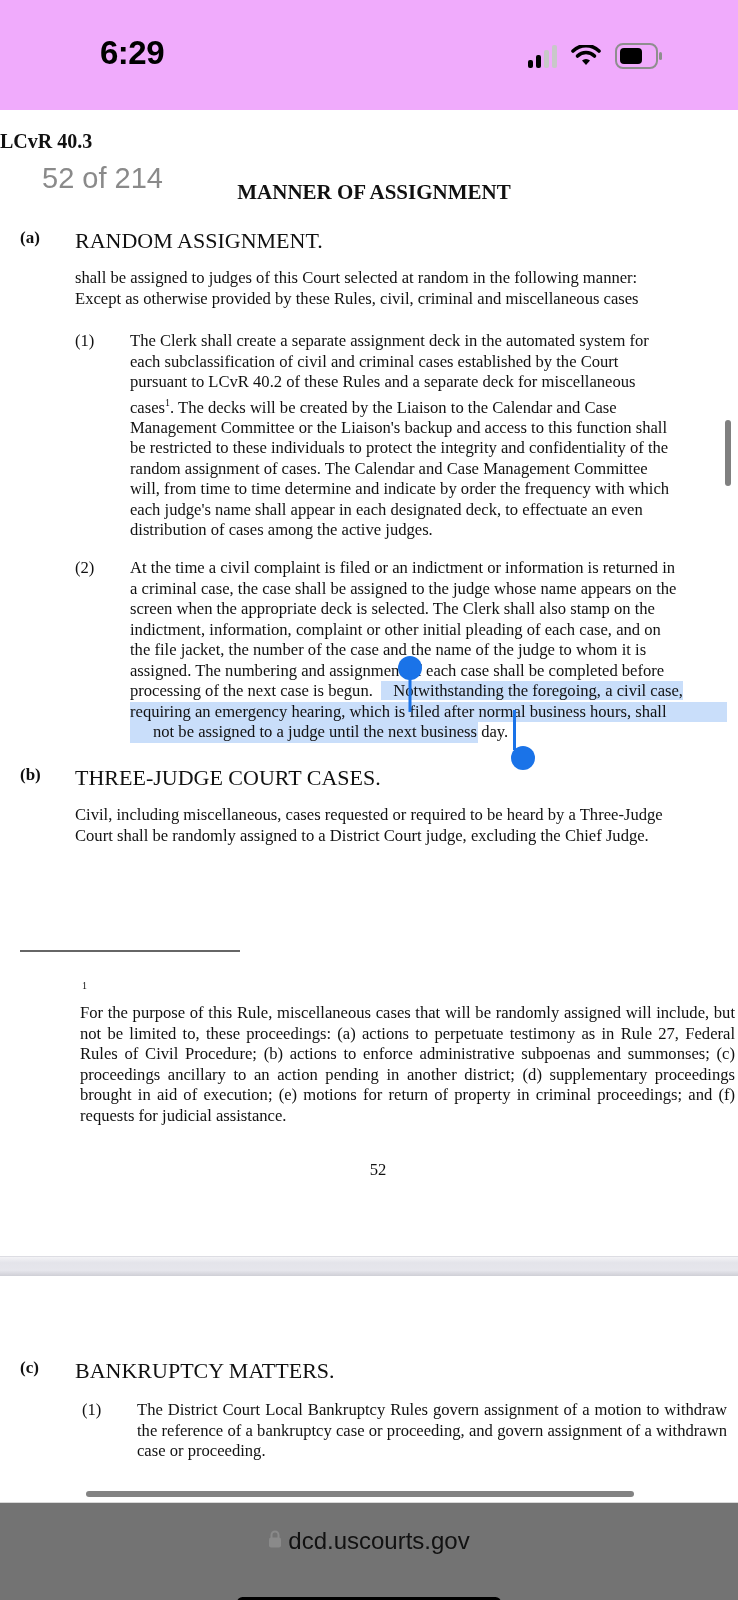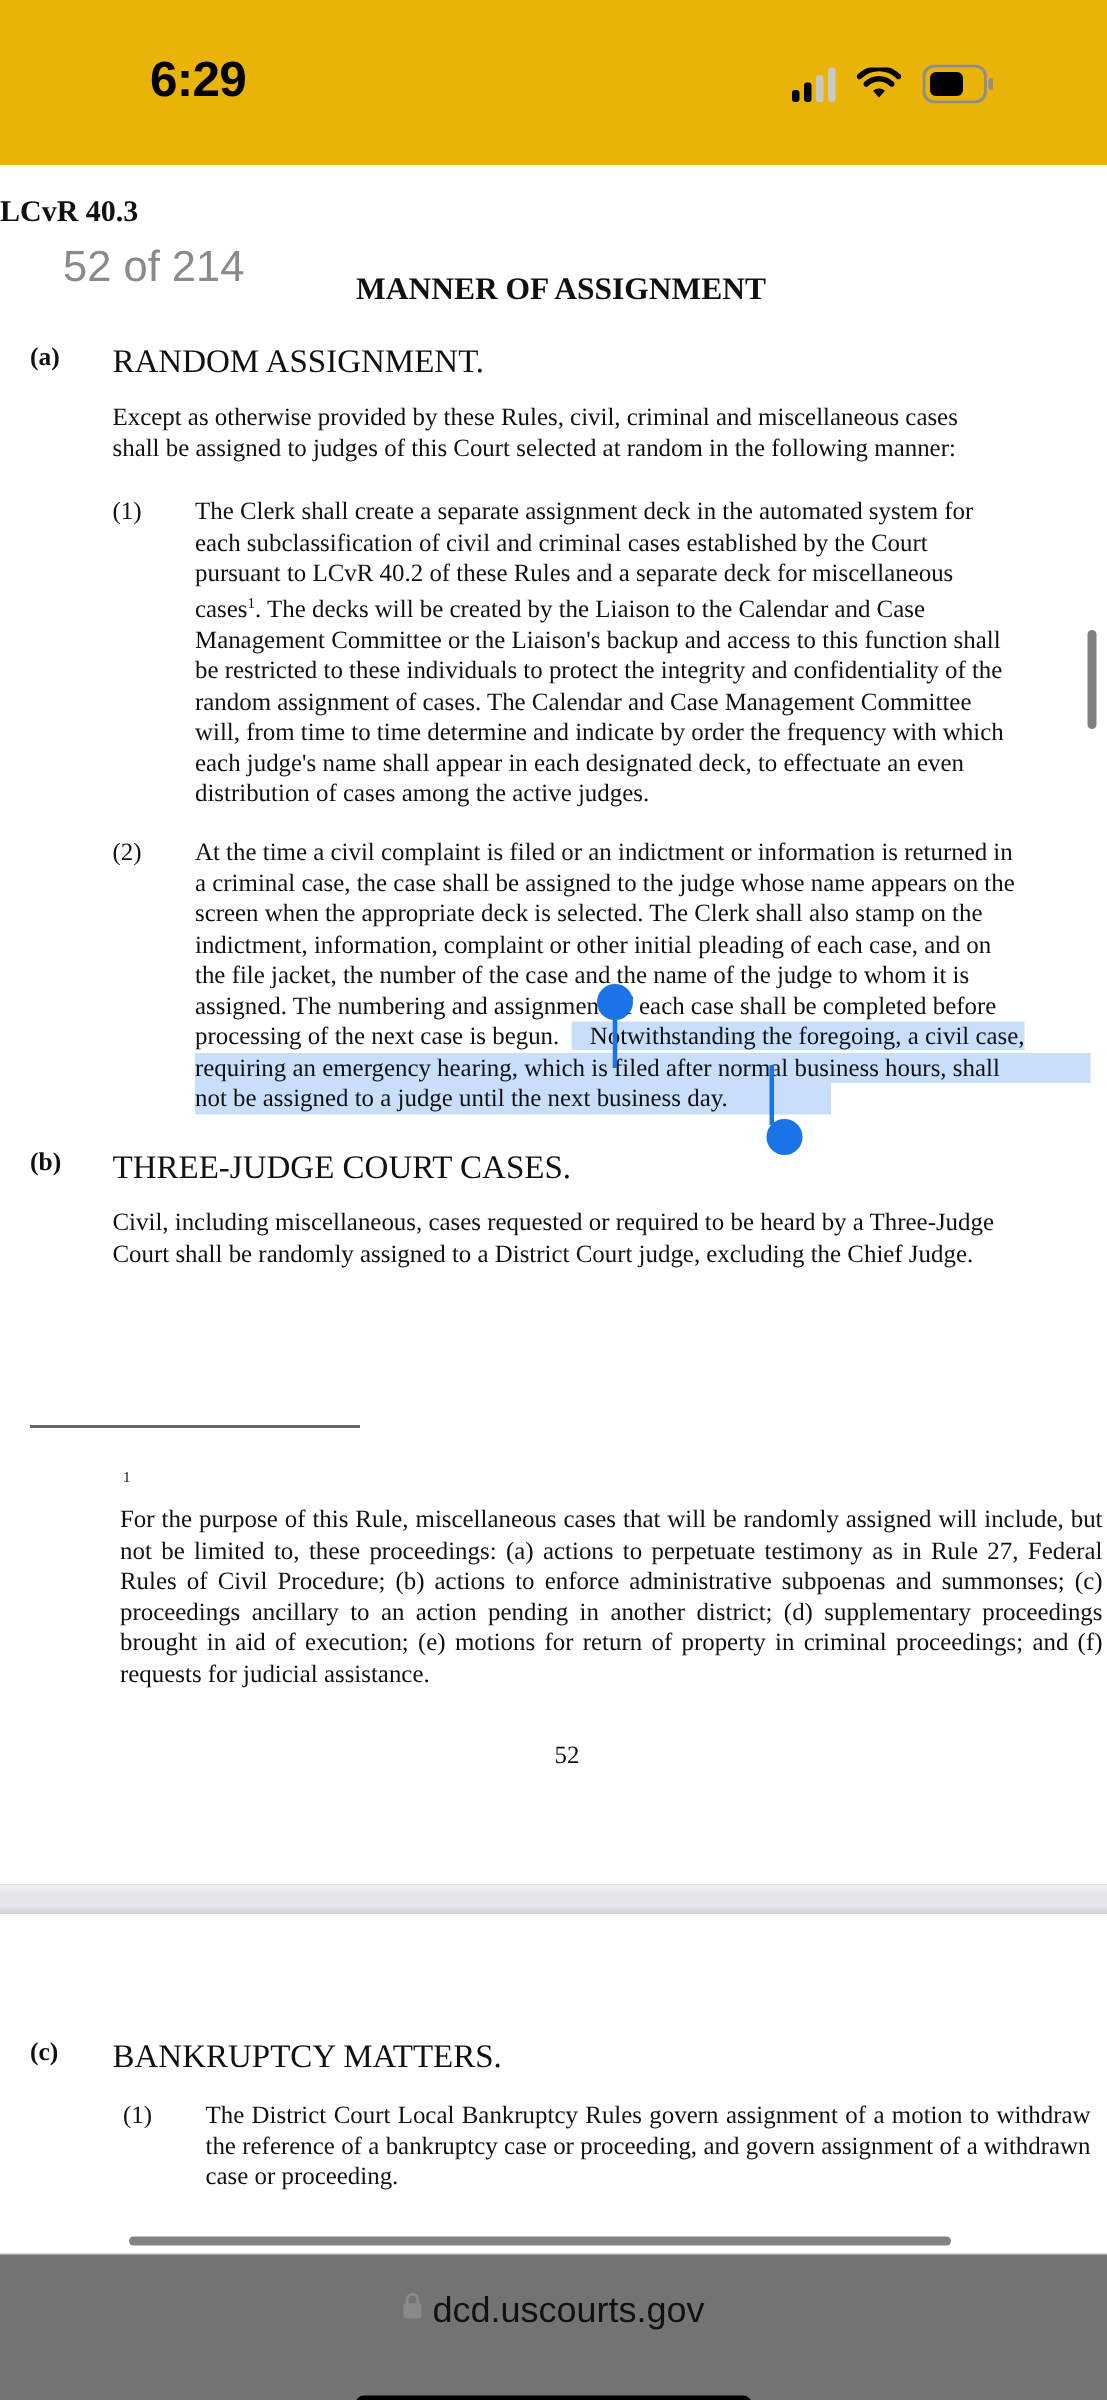--- a/index.html
+++ b/index.html
@@ -1,20 +1,20 @@
 <!DOCTYPE html>
 <html><head>
   <meta charset="utf-8">
   <style>
     * { box-sizing: border-box; margin: 0; padding: 0; }
     html, body { width: 738px; height: 1600px; overflow: hidden; background: #ffffff; }
     body { position: relative; font-family: "Liberation Serif", serif; color: #111; }
 
     
-    .status-bar { position: absolute; left: 0; top: 0; width: 738px; height: 110px; background: #eab308; }
+    .status-bar { position: absolute; left: 0; top: 0; width: 738px; height: 110px; background: #f0abfc; }
     .status-time { position: absolute; left: 100px; top: 34px; font-family: "Liberation Sans", sans-serif; font-size: 33px; font-weight: 600; color: #000; letter-spacing: -0.5px; }
     .status-icons { position: absolute; left: 528px; top: 42px; height: 28px; display: flex; align-items: center; gap: 14px; }
     .signal { display: flex; align-items: flex-end; gap: 3px; height: 24px; }
     .signal span { width: 5px; border-radius: 2px; display: block; }
     .wifi svg, .battery svg { display: block; }
 
     
     .page { position: absolute; left: 0; top: 110px; width: 738px; }
     .abs { position: absolute; }
     .rule-id { left: 0; width: 738px; top: 20px; text-align: left; font-size: 20px; font-weight: bold; }
@@ -82,22 +82,22 @@
 
 <div class="page">
   <div class="abs rule-id">LCvR 40.3</div>
   <div class="abs page-counter">52 of 214</div>
   <div class="abs rule-title">MANNER OF ASSIGNMENT</div>
 
   <div class="abs sec-label" style="left:20px; top:118px;">(a)</div>
   <div class="abs sec-heading" style="left:75px; top:118px;">RANDOM ASSIGNMENT.</div>
 
   <div class="abs para" style="left:75px; top:158px;">
+    <span class="line">shall be assigned to judges of this Court selected at random in the following manner:</span>
     <span class="line">Except as otherwise provided by these Rules, civil, criminal and miscellaneous cases</span>
-    <span class="line">shall be assigned to judges of this Court selected at random in the following manner:</span>
   </div>
 
   <div class="abs item-num" style="left:75px; top:221px;">(1)</div>
   <div class="abs para" style="left:130px; top:221px;">
     <span class="line">The Clerk shall create a separate assignment deck in the automated system for</span>
     <span class="line">each subclassification of civil and criminal cases established by the Court</span>
     <span class="line">pursuant to LCvR 40.2 of these Rules and a separate deck for miscellaneous</span>
     <span class="line"><span>cases</span><sup>1</sup><span>.  The decks will be created by the Liaison to the Calendar and Case</span></span>
     <span class="line">Management Committee or the Liaison's backup and access to this function shall</span>
     <span class="line">be restricted to these individuals to protect the integrity and confidentiality of the</span>
@@ -112,21 +112,21 @@
   <div class="abs item-num" style="left:75px; top:448px;">(2)</div>
   <div class="abs para" style="left:130px; top:448px;">
     <span class="line">At the time a civil complaint is filed or an indictment or information is returned in</span>
     <span class="line">a criminal case, the case shall be assigned to the judge whose name appears on the</span>
     <span class="line">screen when the appropriate deck is selected.  The Clerk shall also stamp on the</span>
     <span class="line">indictment, information, complaint or other initial pleading of each case, and on</span>
     <span class="line">the file jacket, the number of the case and the name of the judge to whom it is</span>
     <span class="line">assigned.  The numbering and assignment of each case shall be completed before</span>
     <span class="line"><span style="white-space:pre">processing of the next case is begun.  </span><span class="sel">Notwithstanding the foregoing, a civil case,</span></span>
     <span class="sel-line" style="width:597px;">requiring an emergency hearing, which is filed after normal business hours, shall</span>
-    <span class="sel-line" style="width:424px;">not be assigned to a judge until the next business day.</span>
+    <span class="sel-line" style="width:348px;padding-left:23px;">not be assigned to a judge until the next business day.</span>
   </div>
 
   <div class="abs handle-start">
     <svg width="28" height="60" viewBox="0 0 28 60">
       <circle cx="12" cy="13" r="12" fill="#1a73e8"></circle>
       <rect x="10.5" y="13" width="3" height="44" fill="#1a73e8"></rect>
     </svg>
   </div>
   <div class="abs handle-end">
     <svg width="28" height="62" viewBox="0 0 28 62">

